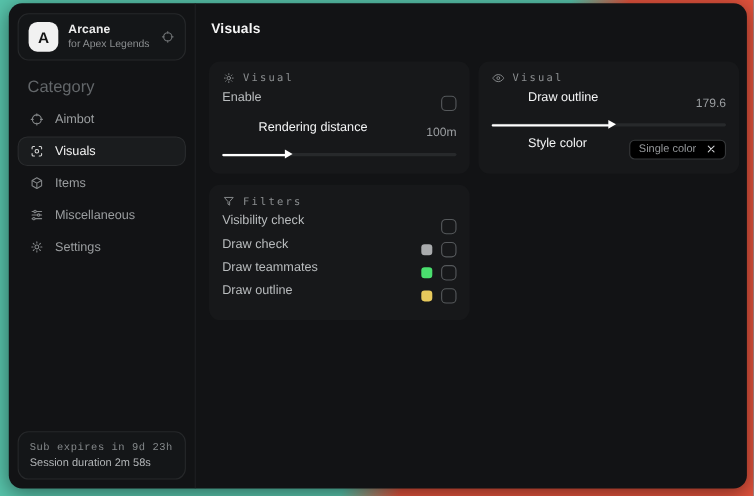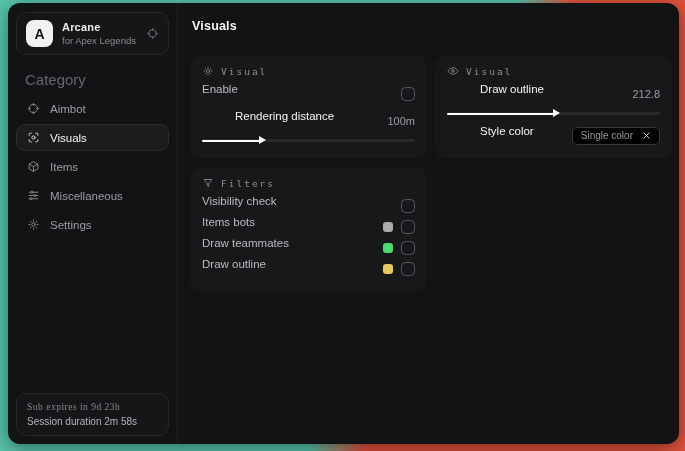--- a/index.html
+++ b/index.html
@@ -20,21 +20,21 @@
   .app-sub { font-size:9.5px; color:#8b8e90; margin-top:2px; }
   .side-head-icon { margin-left:auto; color:#6f7274; display:flex; }
   .category { padding:12px 17px 5px; font-size:15px; color:#63676a; }
   .nav { padding:2px 8px; display:flex; flex-direction:column; gap:2px; }
   .nav-item { display:flex; align-items:center; gap:10px; padding:6px 10px; border-radius:9px;
     border:1px solid transparent; color:#9b9ea0; font-size:11.5px; cursor:pointer; }
   .nav-item .ni { display:flex; color:#85888a; }
   .nav-item.active { background:#1a1c1e; border-color:#2a2c2e; color:#f4f4f4; }
   .nav-item.active .ni { color:#d8d8d8; }
   .side-foot { margin:auto 8px 8px; border:1px solid #26282a; border-radius:10px; padding:8px 10px; background:#141618; }
-  .foot1 { font-family:Liberation Serif, serif; font-size:9.5px; color:#85898b; letter-spacing:.5px; }
+  .foot1 { font-family:Liberation Mono, monospace; font-size:9.5px; color:#85898b; letter-spacing:.5px; }
   .foot2 { font-size:10px; color:#b2b5b7; margin-top:4px; }
 
   
   .main { flex:1; padding:10px 10px 10px 12px; }
   .page-title { font-size:12.5px; font-weight:bold; color:#f5f5f5; padding:6px 0 10px 2px; letter-spacing:.2px; }
   .tabs { display:inline-flex; align-items:center; gap:2px; background:#191a1c; border-radius:8px; padding:3px; }
   .tab { padding:3px 10px; font-size:10.5px; color:#8b8e90; border-radius:6px; cursor:pointer; white-space:nowrap; }
   .tab.active { background:#2d2f31; color:#f2f2f2; }
 
   .panels { margin-top:13px; display:grid; grid-template-columns:237px 237px; gap:10px 8px; align-items:start; }
@@ -179,21 +179,21 @@
               <svg width="12" height="12" viewBox="0 0 24 24" fill="none" stroke="currentColor" stroke-width="1.8" stroke-linejoin="round">
                 <path d="M2 12s3.5-6.5 10-6.5S22 12 22 12s-3.5 6.5-10 6.5S2 12 2 12z"></path>
                   <circle cx="12" cy="12" r="2.6"></circle>
               </svg>
             </span>
             <span>Visual</span>
           </div>
           <div class="row">
             <span class="lbl strong">Draw outline</span>
             <span class="right">
-                <span class="val">212.8</span>
+                <span class="val">179.6</span>
               </span>
           </div>
           <div class="slider">
             <div class="track"></div>
             <div class="fill" style="width: 50%;"></div>
           </div>
           <div class="row mt6">
             <span class="lbl strong">Style color</span>
             <span class="right">
               <span class="chip">
@@ -217,21 +217,21 @@
             </span>
             <span>Filters</span>
           </div>
           <div class="row">
             <span class="lbl">Visibility check</span>
             <span class="right">
                 <span class="checkbox"></span>
               </span>
           </div>
           <div class="row">
-            <span class="lbl">Items bots</span>
+            <span class="lbl">Draw check</span>
             <span class="right">
               <span class="swatch" style="background: rgb(169, 171, 173);"></span>
               <span class="checkbox"></span>
             </span>
           </div>
           <div class="row">
             <span class="lbl">Draw teammates</span>
             <span class="right">
               <span class="swatch" style="background: rgb(74, 222, 110);"></span>
               <span class="checkbox"></span>

